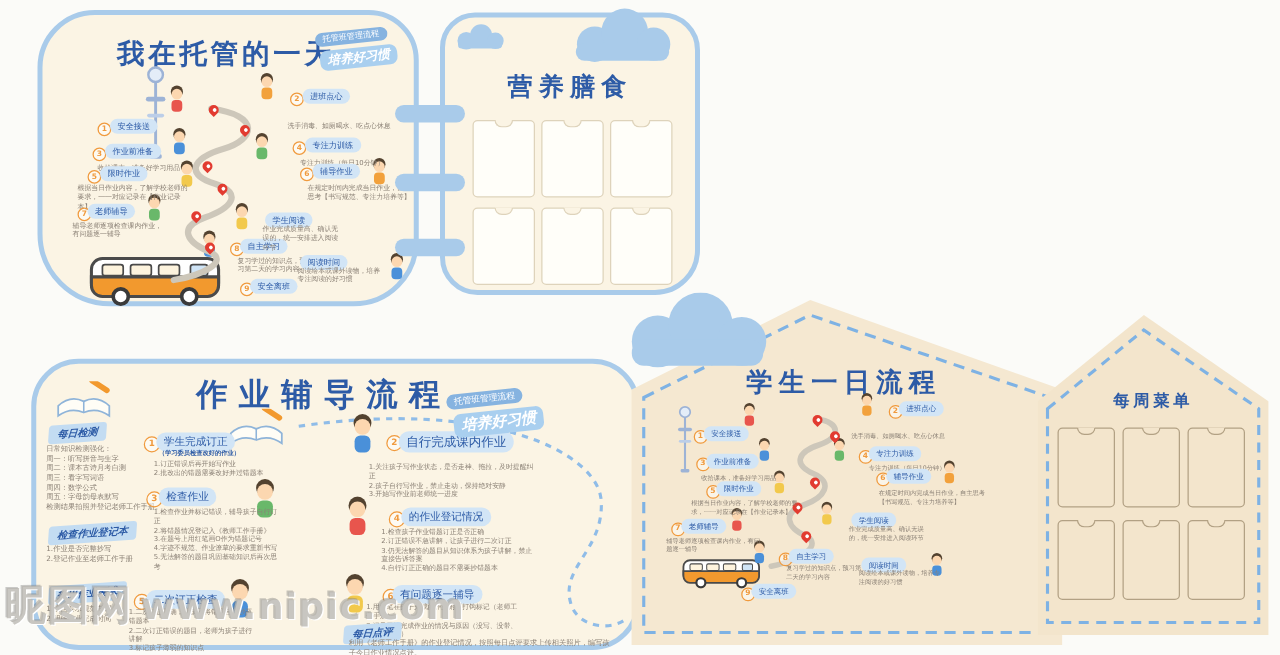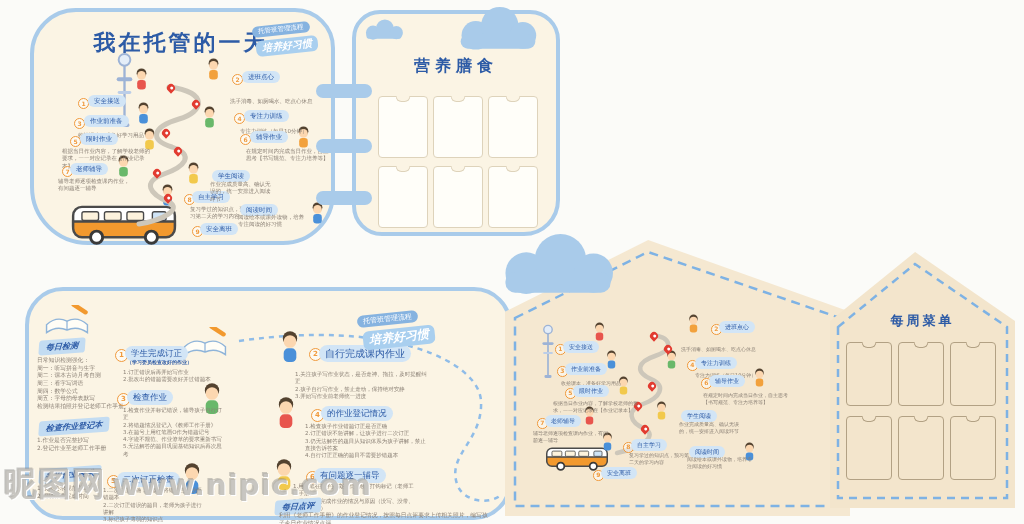--- a/index.html
+++ b/index.html
@@ -14,21 +14,21 @@
   .board.day{left:30px;top:8px;width:305px;height:237px;border-radius:46px 40px 52px 58px}
   .board.meals{left:352px;top:10px;width:208px;height:226px;border-radius:28px 30px 36px 30px}
   .board.homework{left:25px;top:287px;width:487px;height:233px;border-radius:38px}
   .board.house{border:none}
   .board.schedule{left:505px;top:240px;width:345px;height:276px;background:var(--cream2);
     clip-path:polygon(0% 26%,41.5% 0%,100% 26%,100% 100%,0% 100%)}
   .board.menu{left:830px;top:252px;width:185px;height:256px;background:#f3e5cc;
     clip-path:polygon(0% 27%,46% 0%,100% 27%,100% 100%,0% 100%)}
   .board-title{position:absolute;color:var(--blue);font-weight:bold;text-align:center;white-space:nowrap}
   .day-title{left:42px;top:16px;width:210px;font-size:22px;letter-spacing:3px}
-  .meals-title{left:0;top:42px;width:100%;font-size:16px;letter-spacing:5px}
+  .meals-title{left:0;top:42px;width:100%;font-size:20px;letter-spacing:5px}
   .homework-title{left:105px;top:8px;width:250px;font-size:25px;letter-spacing:9px}
   .schedule-title{left:30px;top:52px;width:280px;font-size:21px;letter-spacing:5px}
   .menu-title{left:0;top:60px;width:100%;font-size:13px;letter-spacing:3px}
   .badge{position:absolute;color:#fff;border-radius:6px;padding:1px 6px;white-space:nowrap;z-index:5}
   .badge-sm{background:var(--badge1);font-size:6.5px;transform:rotate(-6deg)}
   .badge-lg{background:var(--badge2);font-size:10px;font-style:italic;font-weight:bold;transform:rotate(-6deg)}
   .layer{position:absolute;left:0;top:0;right:0;bottom:0}
   .layer svg.road{position:absolute;left:0;top:0;z-index:1}
   .pin{position:absolute;width:8px;height:8px;background:var(--pin);border-radius:50% 50% 50% 0;
     transform:rotate(-45deg);z-index:2}
@@ -207,20 +207,21 @@
         <g fill="#a9cbea">
           <circle cx="25" cy="33" r="16"></circle>
           <circle cx="52" cy="22" r="21"></circle>
           <circle cx="78" cy="33" r="15"></circle>
           <rect x="8" y="32" width="84" height="16" rx="8"></rect>
         </g>
       </svg>
   </div>
 
   <div class="board homework">
+    <div class="board-title homework-title">作业辅导流程</div>
     <span class="badge badge-sm" style="left:328px;top:22px;font-size:7px">托管班管理流程</span>
     <span class="badge badge-lg" style="left:334px;top:37px;font-size:12px">培养好习惯</span>
     <div class="layer" id="hw-layer">
         <svg xmlns="http://www.w3.org/2000/svg" width="487" height="233" viewBox="0 0 487 233" style="position: absolute; left: 0px; top: 0px;">
           <path d="M210,50 C360,28 450,70 452,110 C454,150 418,163 428,193 C434,211 460,214 472,204" fill="none" stroke="#8fbce8" stroke-width="2.5" stroke-dasharray="5 5"></path>
         </svg>
         <div style="position: absolute; left: 14px; top: 14px;"><svg xmlns="http://www.w3.org/2000/svg" width="48" height="34" viewBox="0 0 54 38">
     <rect x="31" y="1" width="21" height="5" rx="2.5" transform="rotate(33 41 3)" fill="#f2992e"></rect>
     <path d="M4,22 Q15,12 27,18 Q39,12 50,22 L50,31 Q39,23 27,28 Q15,23 4,31 Z" fill="#fffdf6" stroke="#8fb4d9" stroke-width="1.6"></path>
     <line x1="27" y1="18" x2="27" y2="28" stroke="#8fb4d9" stroke-width="1.4"></line>
@@ -321,20 +322,21 @@
           </svg></div>
         <div class="ribbon" style="left: 246px; top: 208px; font-size: 8px;">每日点评</div>
         <div class="desc" style="position: absolute; left: 250px; top: 221px; width: 210px; font-size: 5.8px;">利用《老师工作手册》的作业登记情况，按照每日点评要求上传相关照片，编写孩子今日作业情况点评。</div>
       </div>
   </div>
 
   <div class="board house schedule">
     <svg class="dashedborder" width="345" height="276">
       <polygon points="10,78 143,12 335,78 335,266 10,266" fill="none" stroke="#7eb2e4" stroke-width="2.5" stroke-dasharray="9 6"></polygon>
     </svg>
+    <div class="board-title schedule-title">学生一日流程</div>
     <div class="layer" id="sch-layer">
         <svg xmlns="http://www.w3.org/2000/svg" width="345" height="276" viewBox="0 0 345 276" class="road">
           <path d="M148,95 C168,98 168,110 150,116 C132,122 130,132 146,139 C162,146 155,158 138,164 C121,170 124,182 140,189 C152,195 140,207 112,213" fill="none" stroke="#cdc7ba" stroke-width="4.5" stroke-linecap="round"></path>
         </svg>
         <div class="pin" style="left: 145px; top: 92px;"></div>
         <div class="pin" style="left: 159px; top: 105px;"></div>
         <div class="pin" style="left: 143px; top: 142px;"></div>
         <div class="pin" style="left: 129px; top: 162px;"></div>
         <div class="pin" style="left: 136px; top: 185px;"></div>
         <div style="position: absolute; left: 34px; top: 84px;"><svg xmlns="http://www.w3.org/2000/svg" width="18" height="56" viewBox="0 0 24 80">

